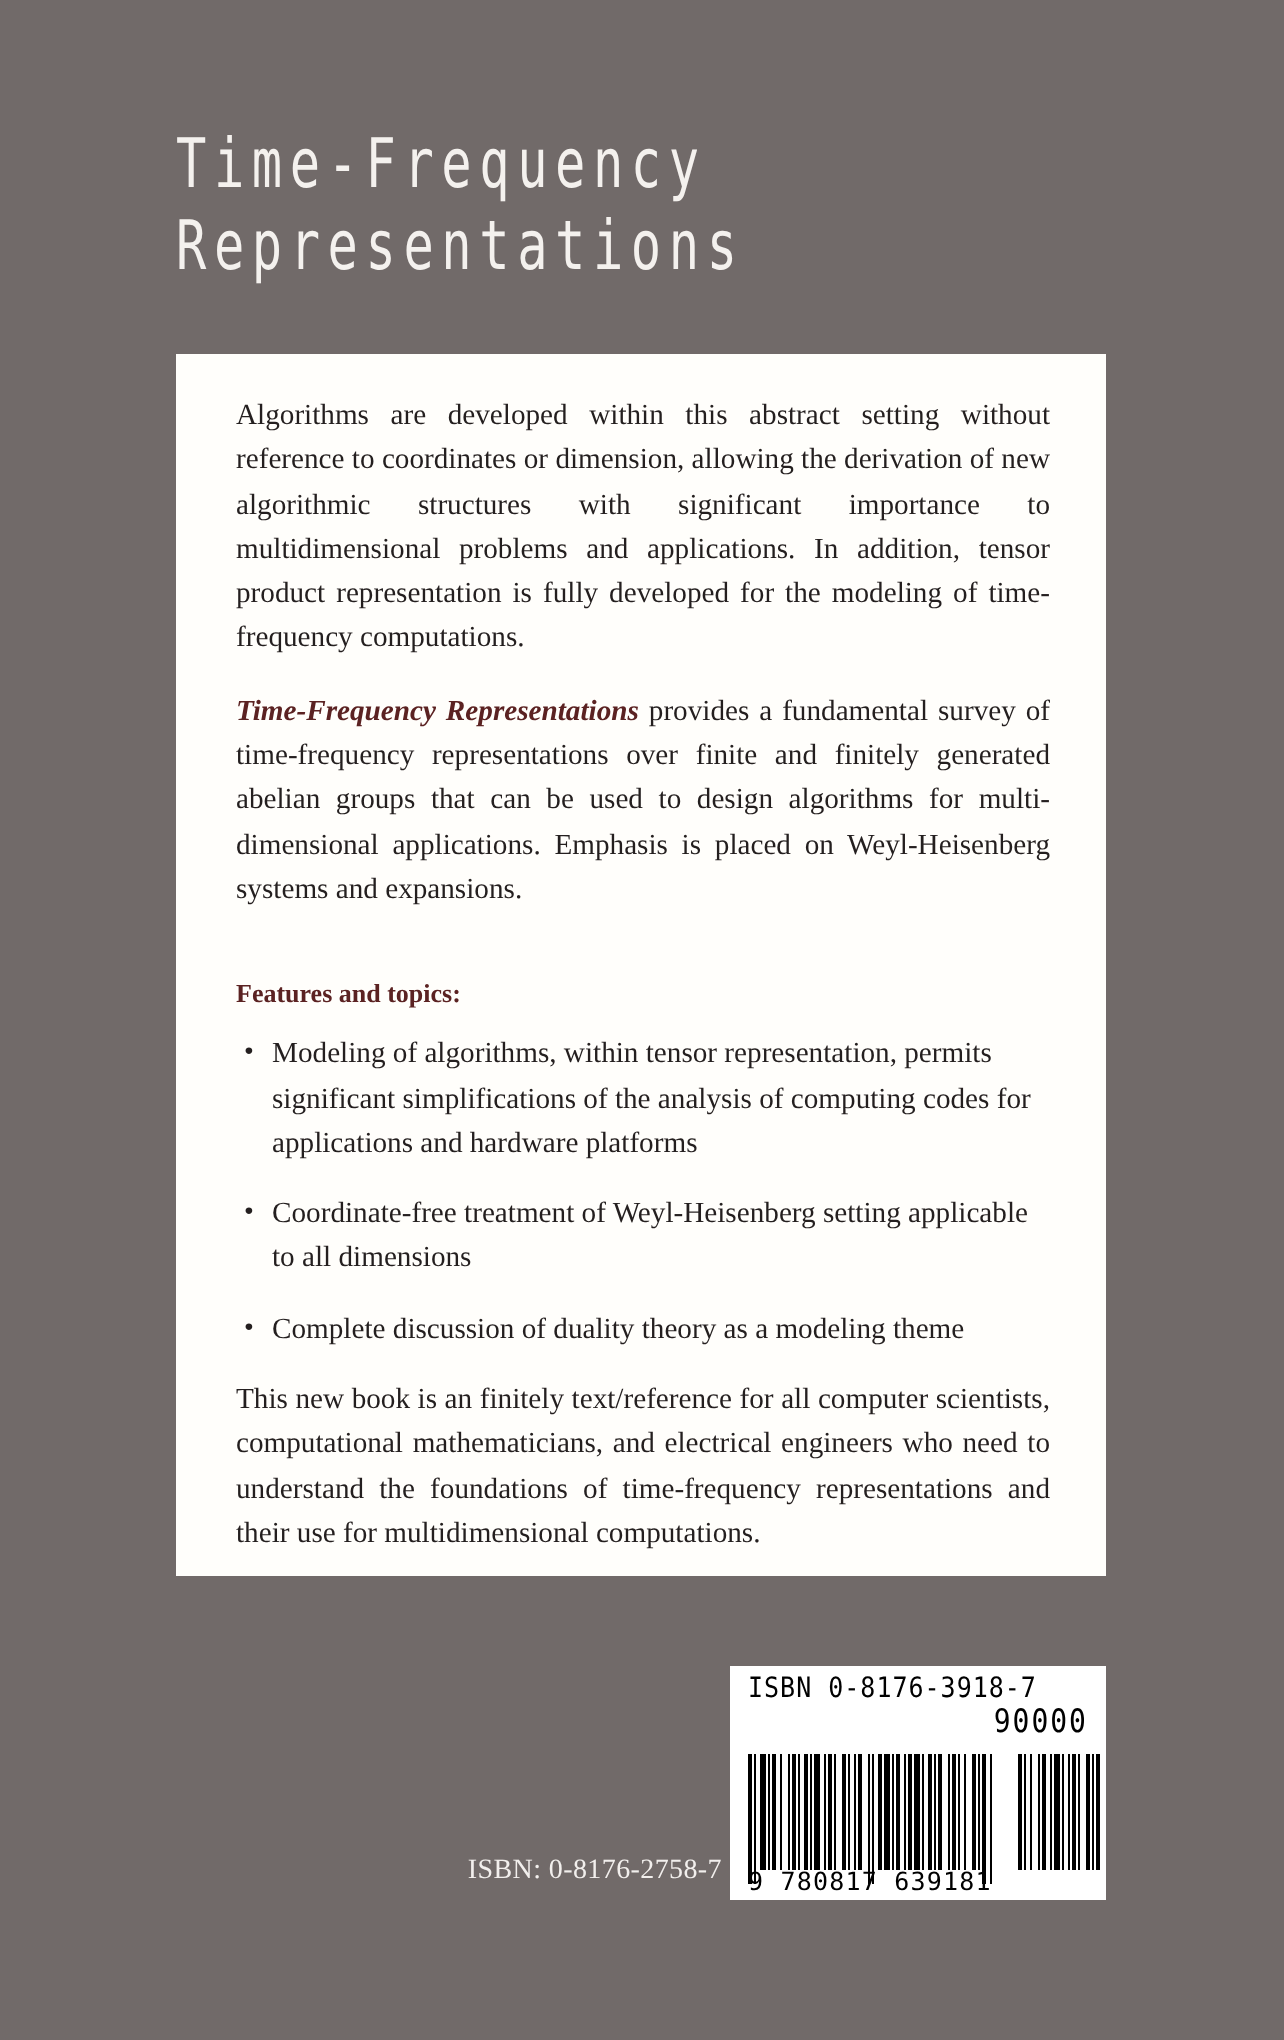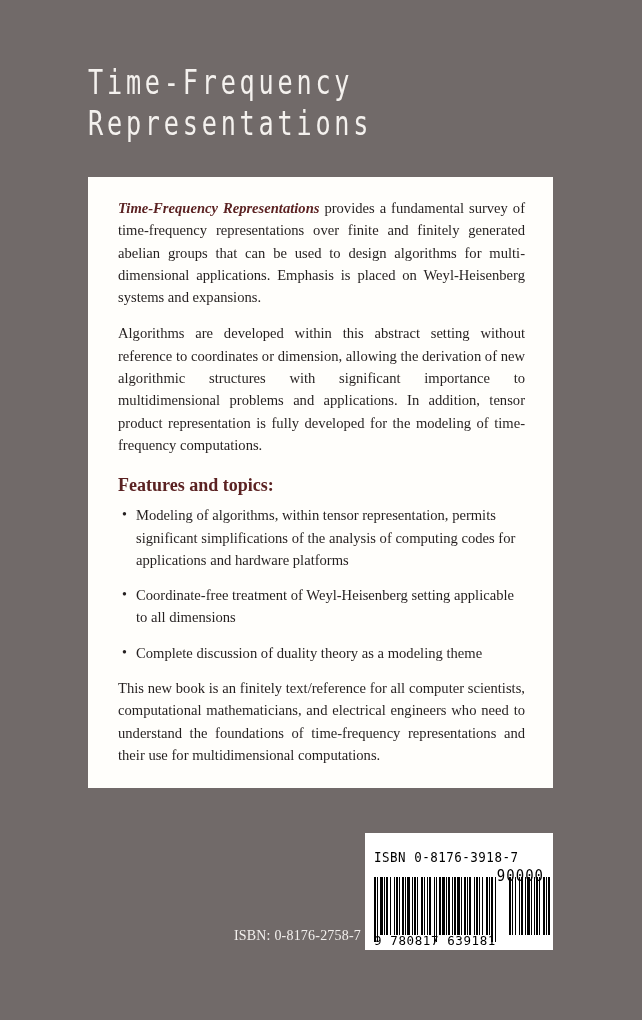--- a/index.html
+++ b/index.html
@@ -55,24 +55,24 @@
     margin: 0 0 14px 0;
     hyphens: none;
   }
   .lead {
     color: #5b2222;
     font-weight: bold;
     font-style: italic;
   }
   #features-heading {
     color: #5b2222;
-    font-size: 18px;
+    font-size: 13px;
     font-weight: bold;
     line-height: 22px;
-    margin: 18px 0 8px 0;
+    margin: 30px 0 8px 0;
   }
   #bullets {
     list-style: none;
     margin: 0 0 10px 0;
     padding: 0;
   }
   #bullets li {
     position: relative;
     color: #241f1f;
     font-size: 14.6px;
@@ -106,21 +106,21 @@
 
   
   #barcode-block {
     position: absolute;
     left: 365px;
     top: 833px;
     width: 188px;
     height: 117px;
     background: #ffffff;
     box-sizing: border-box;
-    padding: 16px 7px 4px 9px;
+    padding: 2px 7px 4px 9px;
   }
   #barcode-isbn-label {
     font-family: "DejaVu Sans Mono", monospace;
     font-size: 12.5px;
     letter-spacing: 0.5px;
     color: #000;
     white-space: nowrap;
     transform: scaleY(1.12);
     transform-origin: left top;
   }
@@ -162,23 +162,23 @@
 
 <div id="cover">
 
   <div id="title-block">
     <div class="title-line">Time-Frequency</div>
     <div class="title-line">Representations</div>
   </div>
 
   <div id="panel">
 
+    <p class="para">Algorithms are developed within this abstract setting without reference to coordinates or dimension, allowing the derivation of new algorithmic structures with significant importance to multidimensional problems and applications. In addition, tensor product representation is fully developed for the modeling of time-frequency computations.</p>
+
     <p class="para"><span class="lead">Time-Frequency Representations</span><span> provides a fundamental survey of time-frequency representations over finite and finitely generated abelian groups that can be used to design algorithms for multi-dimensional applications. Emphasis is placed on Weyl-Heisenberg systems and expansions.</span></p>
-
-    <p class="para">Algorithms are developed within this abstract setting without reference to coordinates or dimension, allowing the derivation of new algorithmic structures with significant importance to multidimensional problems and applications. In addition, tensor product representation is fully developed for the modeling of time-frequency computations.</p>
 
     <div id="features-heading">Features and topics:</div>
 
     <ul id="bullets">
       <li><span class="dot">•</span><span>Modeling of algorithms, within tensor representation, permits significant simplifications of the analysis of computing codes for applications and hardware platforms</span></li>
       <li><span class="dot">•</span><span>Coordinate-free treatment of Weyl-Heisenberg setting applicable to all dimensions</span></li>
       <li><span class="dot">•</span><span>Complete discussion of duality theory as a modeling theme</span></li>
     </ul>
 
     <p class="para" id="closing-para">This new book is an finitely text/reference for all computer scientists, computational mathematicians, and electrical engineers who need to understand the foundations of time-frequency representations and their use for multidimensional computations.</p>

